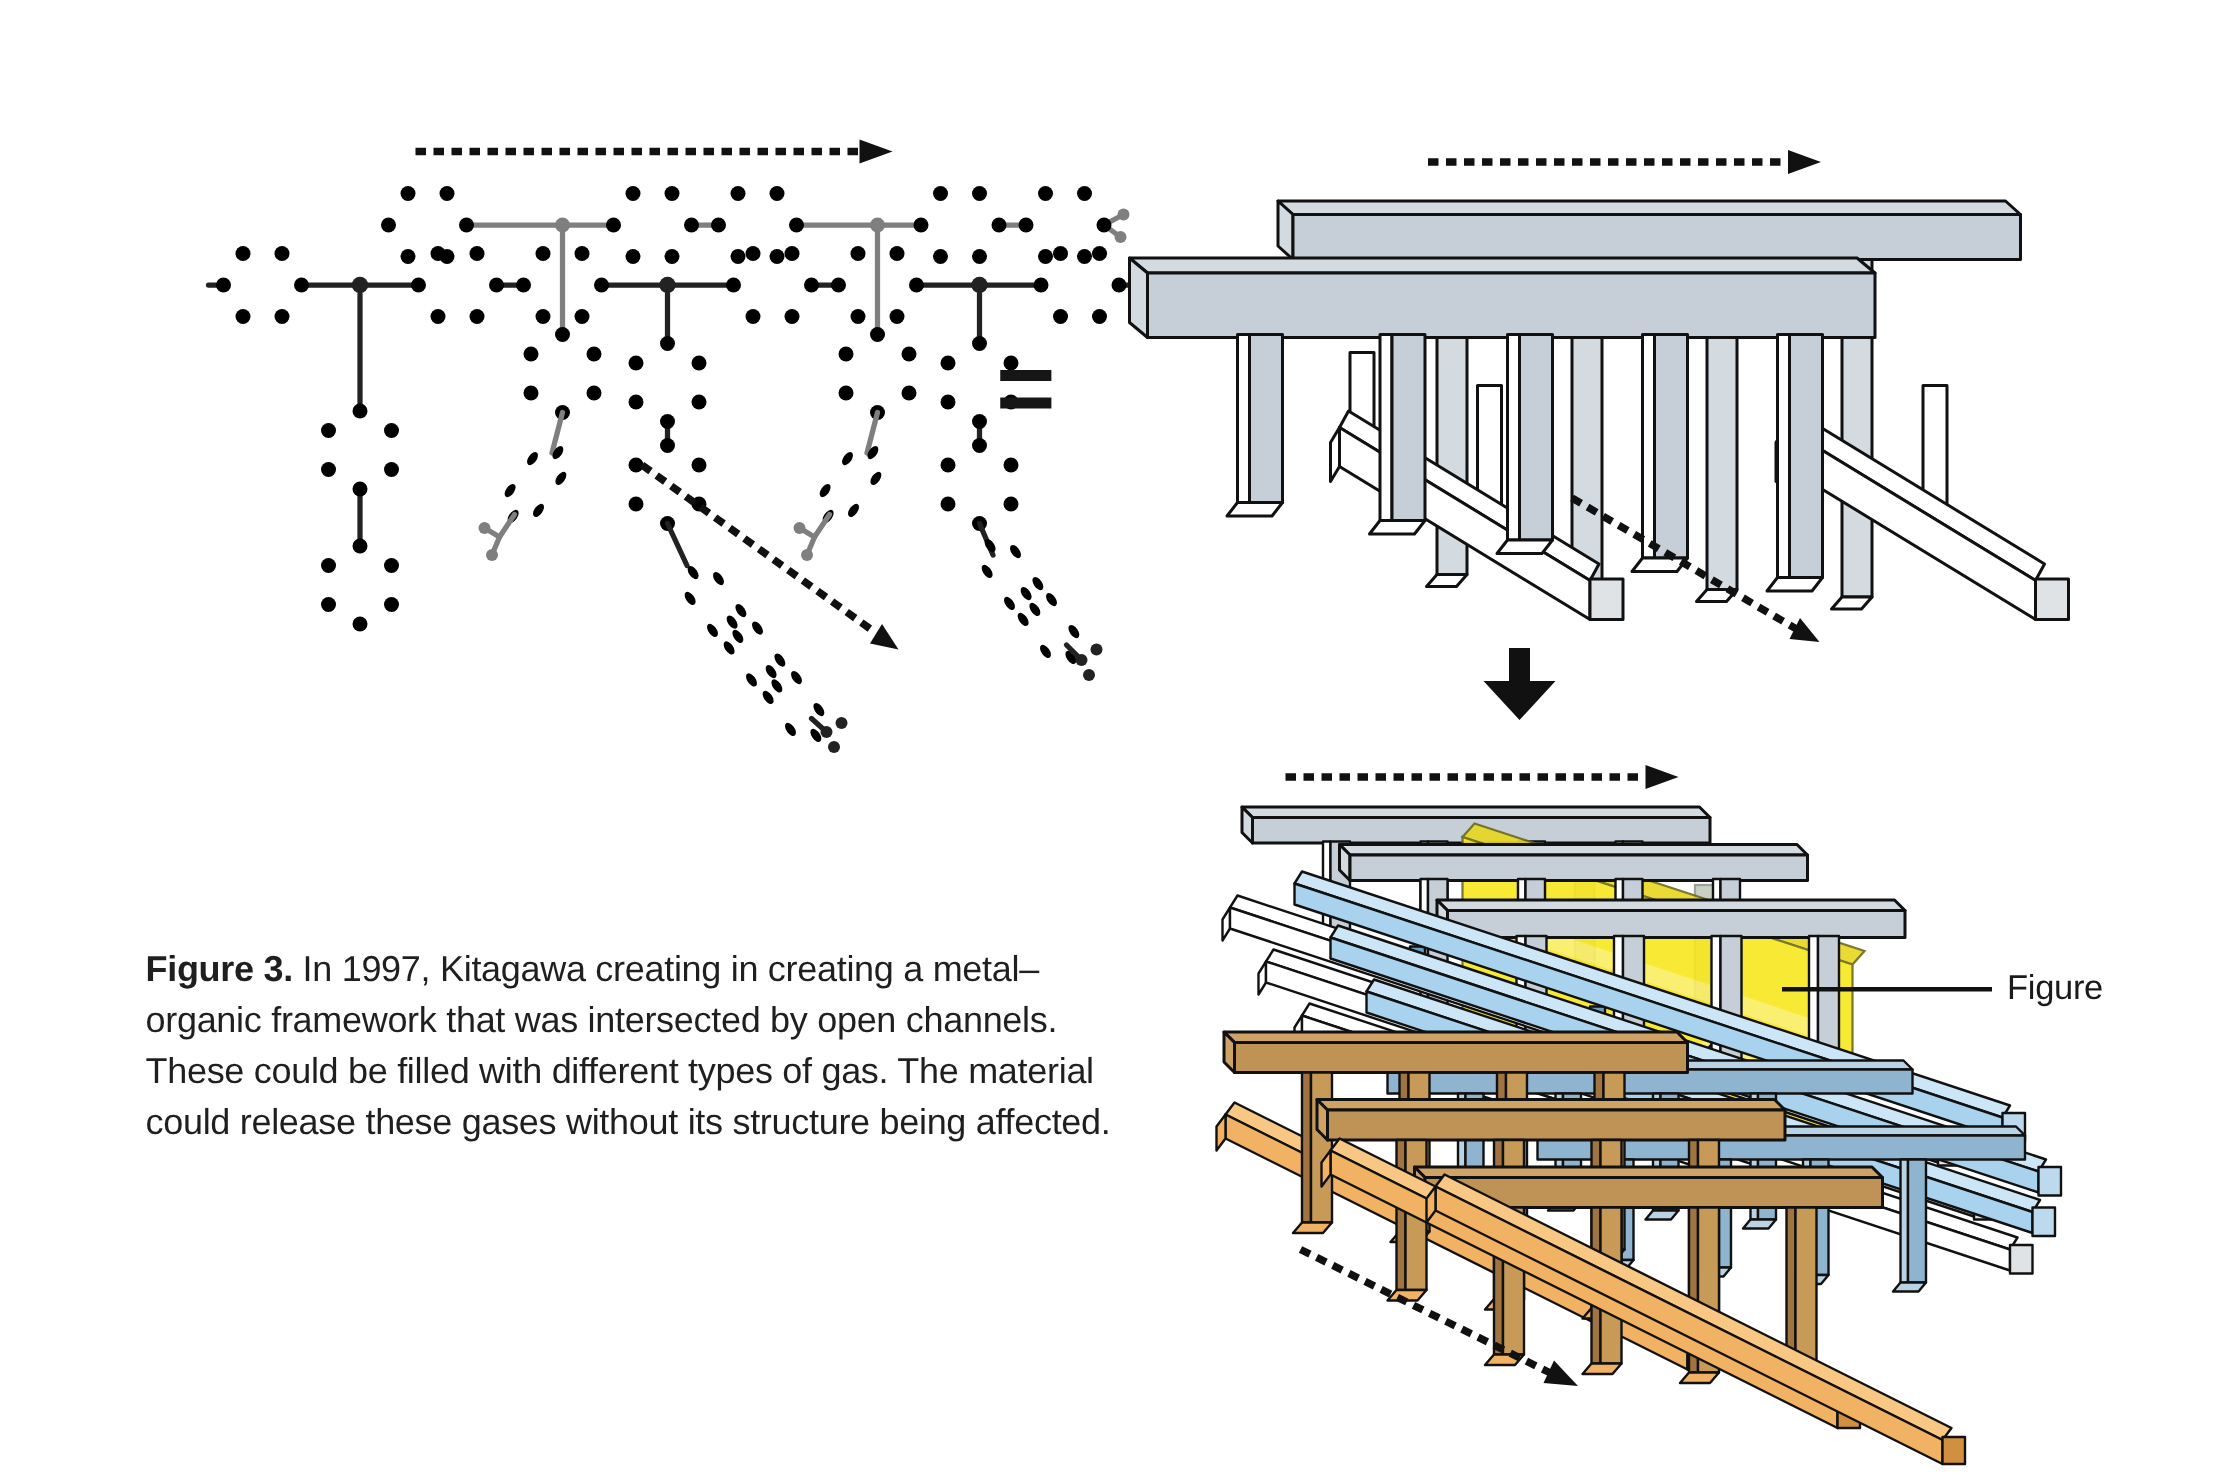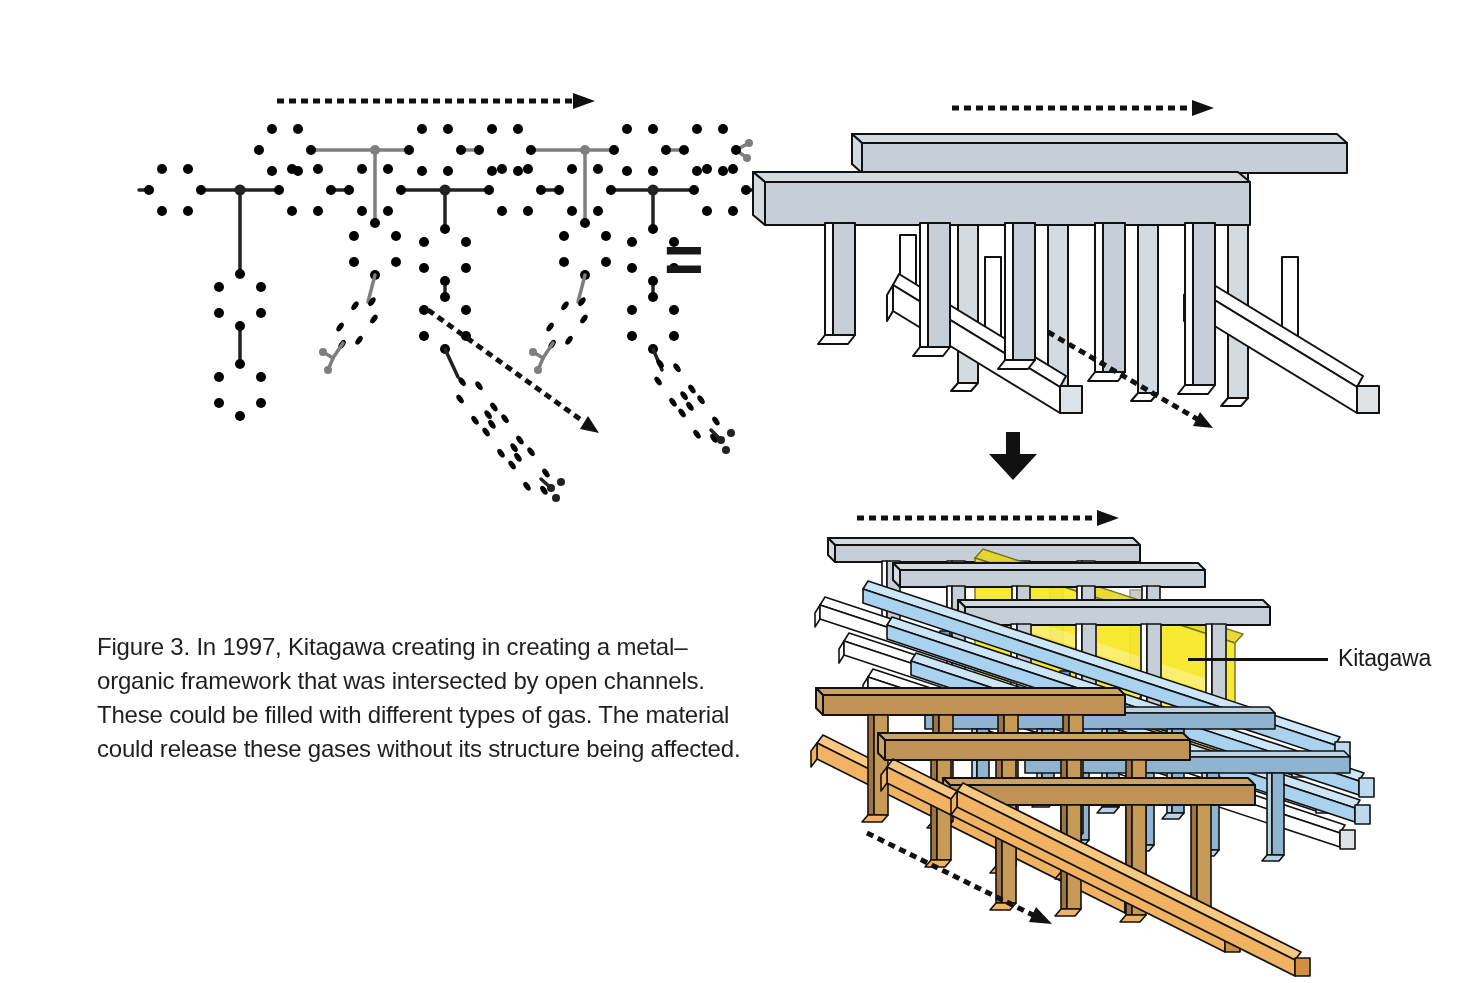--- a/index.html
+++ b/index.html
@@ -24,21 +24,21 @@
   
   .rim{fill:none;stroke-width:4;}
   .bond{fill:none;stroke-width:3.5;stroke-linecap:round;}
   .mol-black .rim,.mol-black .bond{stroke:var(--molecule-black);}
   .mol-black .ball{fill:var(--molecule-black);}
   .mol-gray .rim,.mol-gray .bond{stroke:var(--molecule-gray);}
   .mol-gray .ball{fill:var(--molecule-gray);}
   
   #caption{left:97px;top:630px;width:648px;font-size:24px;line-height:34px;
            color:#1f1f1f;letter-spacing:-0.2px;}
-  #caption b{font-weight:normal;}
+  #caption b{font-weight:bold;}
   #equals{left:664px;top:225px;font-size:68px;font-weight:800;color:#161616;line-height:68px;}
   #channel-line{left:1188px;top:658px;width:140px;height:3px;background:#111;}
   #channel-label{left:1338px;top:645px;font-size:23px;color:#1a1a1a;letter-spacing:-0.2px;}
 </style>
 </head>
 <body>
 
 <div id="page">
 
   <svg class="abs" style="left:95px;top:55px" width="660" height="450" viewBox="0 0 660 450">
@@ -425,17 +425,17 @@
       <rect class="ol1 f-locap" x="500" y="463" width="15" height="18"></rect>
     </g>
 
     <g>
       <line class="dash" x1="72" y1="338" x2="240" y2="421"></line>
       <polygon class="ah" points="257,429 241,412 234,427"></polygon>
     </g>
   </svg>
 
   <div class="abs" id="channel-line"></div>
-  <div class="abs" id="channel-label">Kitagawa</div>
+  <div class="abs" id="channel-label">Figure</div>
 
   <div class="abs" id="caption"><b>Figure 3.</b><span> In 1997, Kitagawa creating in creating a metal–organic framework that was intersected by open channels. These could be filled with different types of gas. The material could release these gases without its structure being affected.</span></div>
 
 </div>
 
 </body></html>

